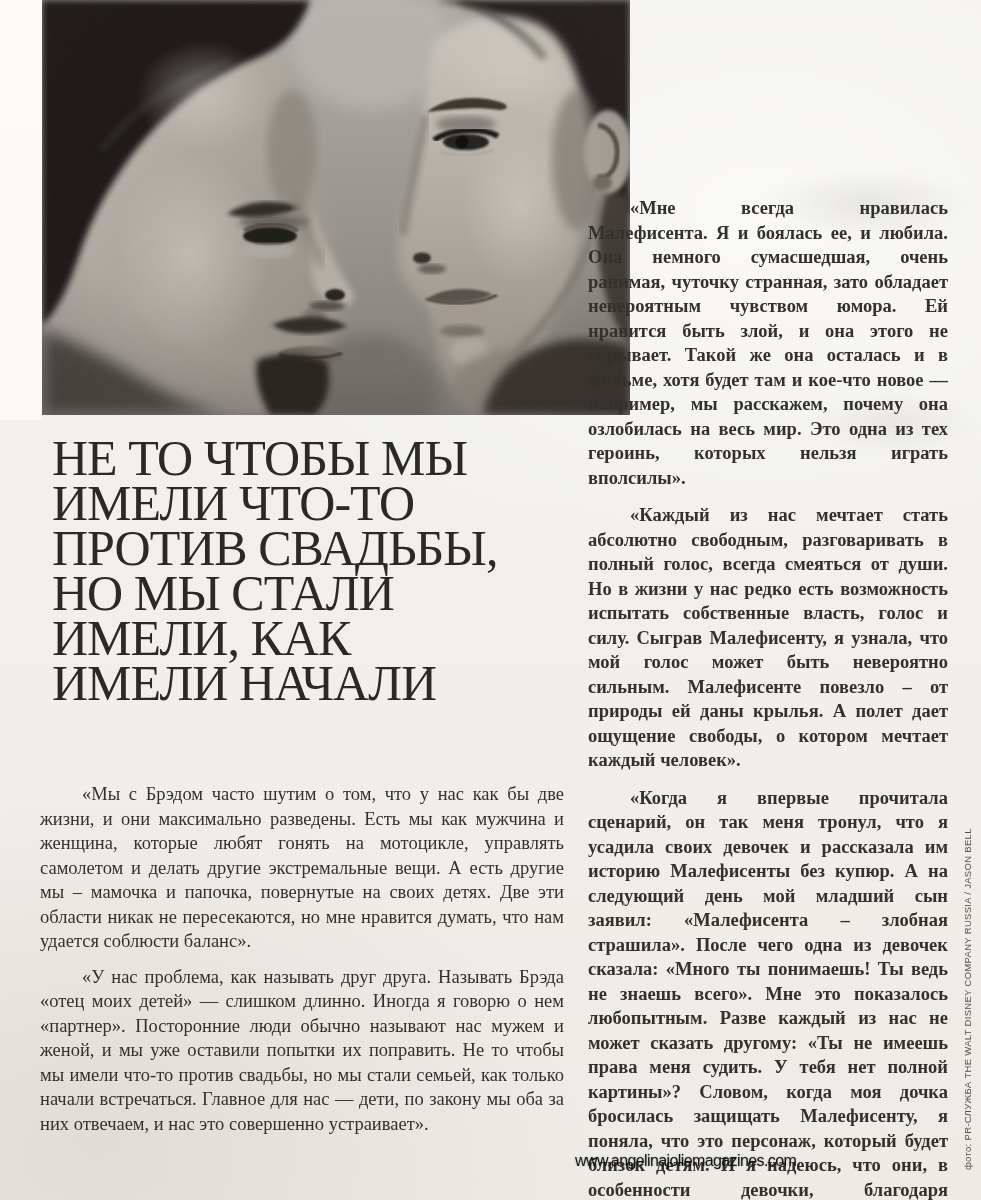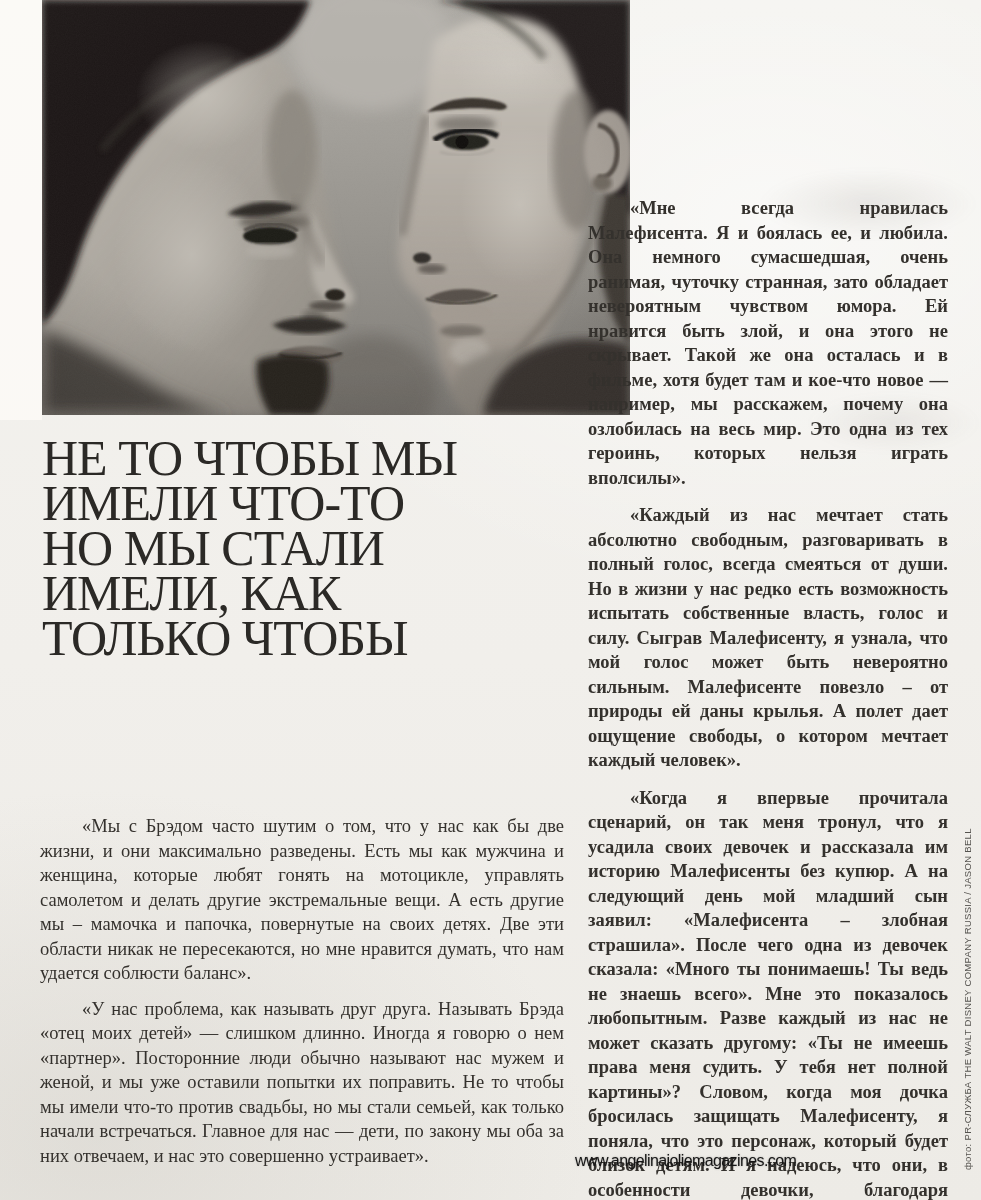--- a/index.html
+++ b/index.html
@@ -8,28 +8,28 @@
     position:relative;width:981px;height:1200px;margin:0 auto;overflow:hidden;
     background:
       radial-gradient(900px 620px at 78% 18%, rgba(255,255,255,.55), transparent 62%),
       radial-gradient(700px 500px at 10% 95%, rgba(198,194,186,.35), transparent 70%),
       linear-gradient(to bottom,#f3f2ee 0%,#f1efeb 55%,#edebe6 100%);
   }
   .left-margin{position:absolute;left:0;top:0;width:42px;height:420px;background:rgba(252,251,248,.8);}
   .photo{position:absolute;left:42px;top:0;width:588px;height:415px;z-index:1;}
   .photo svg{display:block;}
   .headline{
-    position:absolute;left:42px;top:436px;width:560px;z-index:2;
+    position:absolute;left:52px;top:436px;width:560px;z-index:2;
     color:#2b2926;font-size:50px;line-height:45px;letter-spacing:-1px;
     font-family:"Liberation Serif","DejaVu Serif",serif;font-weight:400;
   }
   .headline .hl{white-space:nowrap;}
   .col{position:absolute;z-index:2;color:#34312d;text-align:justify;}
   .col p{margin:0 0 11px 0;text-indent:42px;}
-  .col-left{left:40px;top:814px;width:524px;font-size:18.5px;line-height:24.5px;}
+  .col-left{left:40px;top:782px;width:524px;font-size:18.5px;line-height:24.5px;}
   .col-right{left:588px;top:196px;width:360px;font-size:18.5px;line-height:24.5px;}
   .col-right p{margin-bottom:13px;font-weight:bold;}
   .end-marker{font-size:14px;letter-spacing:-2px;color:#151310;text-indent:0;display:inline-block;transform:translateY(-1px);}
   .review{
     margin-top:19px;font-weight:bold;font-style:italic;font-size:20px;line-height:30px;color:#2e2b28;
   }
   .review span{display:block;text-align:justify;text-align-last:justify;text-indent:0;}
   .credit{
     position:absolute;z-index:2;right:8px;top:870px;height:300px;
     writing-mode:vertical-rl;transform:rotate(180deg);
@@ -158,23 +158,24 @@
       <path d="M 588 415 V 345 C 560 338 530 336 505 345 C 480 352 462 368 452 385 C 445 398 442 408 442 415 Z" fill="#37322d" filter="url(#b5)"></path>
 
       <rect x="0" y="0" width="588" height="415" fill="url(#vig)"></rect>
       <rect x="0" y="0" width="588" height="415" filter="url(#grain)" opacity="0.1"></rect>
     </svg>
   </div>
 
   <div class="headline">
     <div class="hl">НЕ ТО ЧТОБЫ МЫ</div>
     <div class="hl">ИМЕЛИ ЧТО-ТО</div>
+    <div class="hl">ПРОТИВ СВАДЬБЫ,</div>
     <div class="hl">НО МЫ СТАЛИ</div>
     <div class="hl">ИМЕЛИ, КАК</div>
-    <div class="hl">ТОЛЬКО ЧТОБЫ</div>
+    <div class="hl">ИМЕЛИ НАЧАЛИ</div>
   </div>
 
   <div class="col col-left">
     <p>«Мы с Брэдом часто шутим о том, что у нас как бы две жизни, и они максимально разведены. Есть мы как мужчина и женщина, которые любят гонять на мотоцикле, управлять самолетом и делать другие экстремальные вещи. А есть другие мы – мамочка и папочка, повернутые на своих детях. Две эти области никак не пересекаются, но мне нравится думать, что нам удается соблюсти баланс».</p>
     <p>«У нас проблема, как называть друг друга. Называть Брэда «отец моих детей» — слишком длинно. Иногда я говорю о нем «партнер». Посторонние люди обычно называют нас мужем и женой, и мы уже оставили попытки их поправить. Не то чтобы мы имели что-то против свадьбы, но мы стали семьей, как только начали встречаться. Главное для нас — дети, по закону мы оба за них отвечаем, и нас это совершенно устраивает».</p>
   </div>
 
   <div class="col col-right">
     <p>«Мне всегда нравилась Малефисента. Я и боялась ее, и любила. Она немного сумасшедшая, очень ранимая, чуточку странная, зато обладает невероятным чувством юмора. Ей нравится быть злой, и она этого не скрывает. Такой же она осталась и в фильме, хотя будет там и кое-что новое — например, мы расскажем, почему она озлобилась на весь мир. Это одна из тех героинь, которых нельзя играть вполсилы».</p>
     <p>«Каждый из нас мечтает стать абсолютно свободным, разговаривать в полный голос, всегда смеяться от души. Но в жизни у нас редко есть возможность испытать собственные власть, голос и силу. Сыграв Малефисенту, я узнала, что мой голос может быть невероятно сильным. Малефисенте повезло – от природы ей даны крылья. А полет дает ощущение свободы, о котором мечтает каждый человек».</p>

